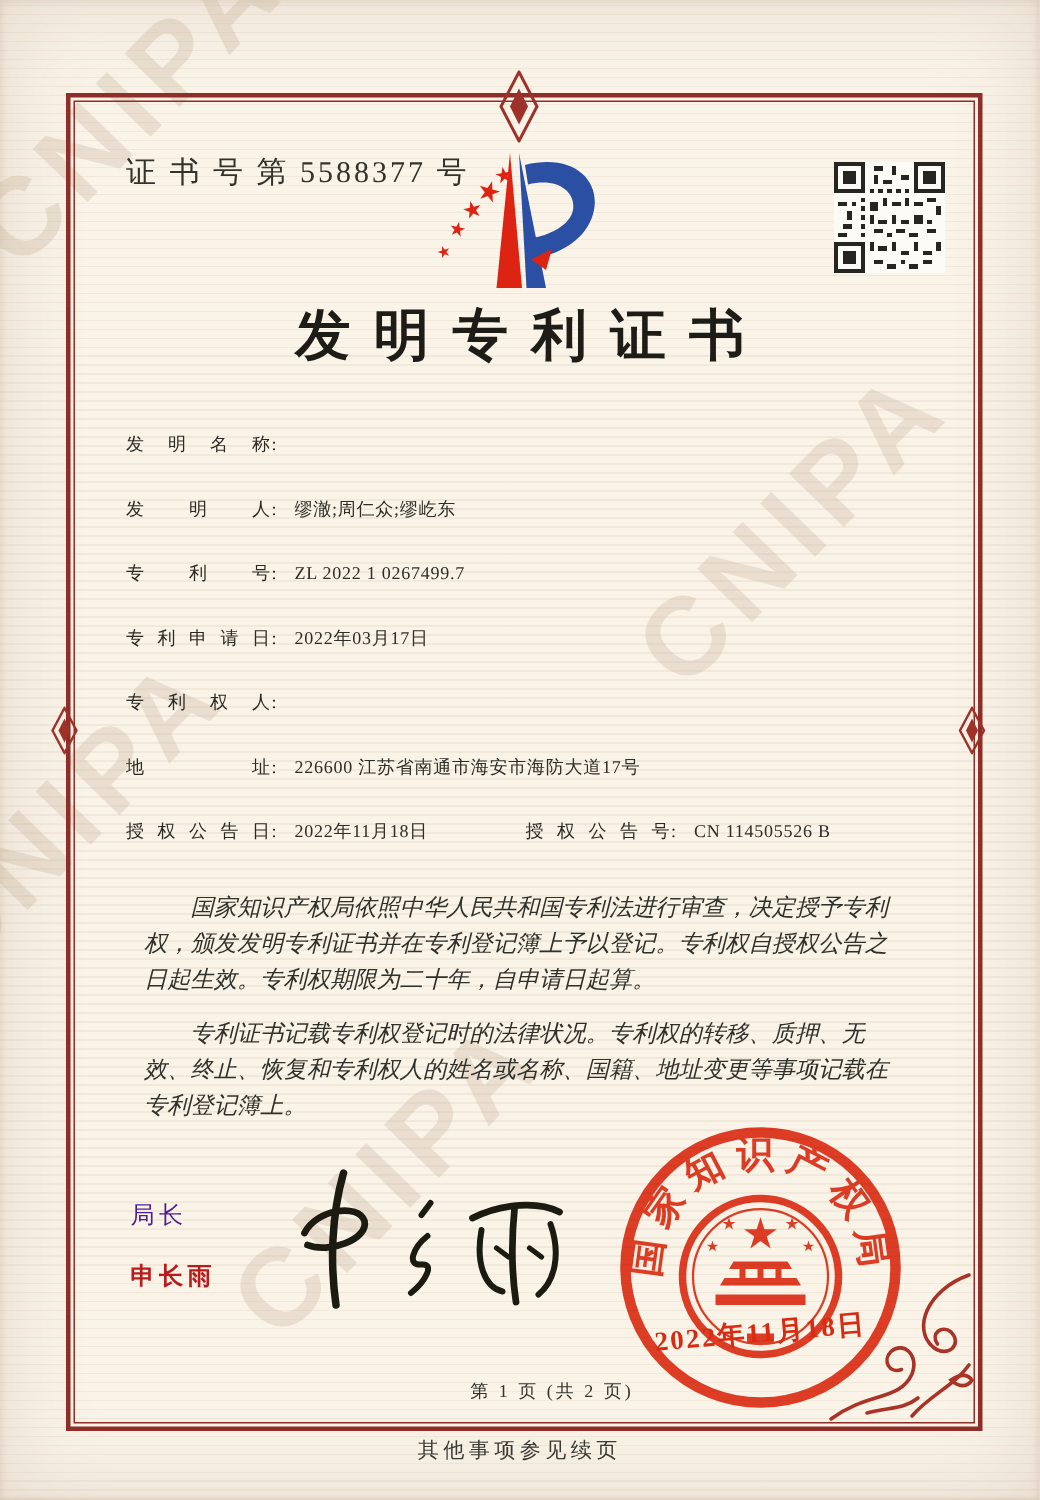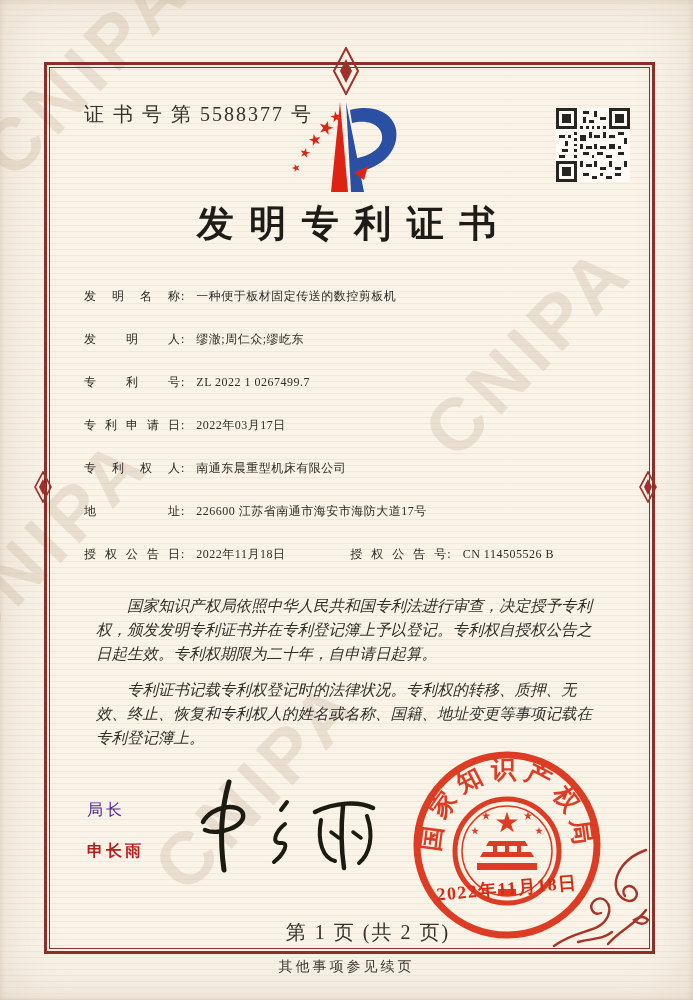--- a/index.html
+++ b/index.html
@@ -40,21 +40,21 @@
   .body-text p { margin:12px; text-indent:2em; }
   .body-text p + p { margin-top:5px; }
   .sig-title { left:87px; top:800px; font-size:16px; letter-spacing:3px; color:#4c1d95; }
   .sig-name  { left:87px; top:841px; font-size:16px; letter-spacing:3px; font-weight:600; color:#b91c1c; }
   .sig-ink { left:183px; top:770px; }
   .seal { left:404px; top:742px; opacity:0.94; mix-blend-mode:multiply; }
   .seal-date {
     left:436px; top:873px; width:220px; transform:rotate(-5deg);
     font-size:18px; font-weight:700; letter-spacing:1.5px; color:#d92a12; z-index:4;
   }
-  .pageno { left:0; right:0; top:919px; text-align:center; font-size:20px; letter-spacing:2px; color:#33322b;margin-left:43px; }
+  .pageno { left:0; right:0; top:919px; text-align:center; font-size:12px; letter-spacing:2px; color:#33322b;margin-left:43px; }
   .contnote { left:0; right:0; top:958px; text-align:center; font-size:14px; letter-spacing:3px; color:#3a3932; }
   .logo { left:284px; top:98px; }
   .qr { left:556px; top:108px; }
   .orn-top { left:331px; top:47px; z-index:4; }
   .orn-left { left:33px; top:471px; z-index:4; }
   .orn-right { left:638px; top:471px; z-index:4; }
   .flourish { left:548px; top:846px; z-index:3; }
 </style>
 </head>
 <body>
@@ -178,41 +178,39 @@
         <rect x="2" y="20" width="3" height="3"></rect>
     </g>
   </svg>
 
   <div class="abs title">发明专利证书</div>
 
   <div class="abs fields">
     <div class="frow">
       <span class="flabel">发明名称</span>
         <span class="fcolon">:</span>
-        <span class="fvalue">一种便于板材固定传送的数控剪板机</span>
     </div>
     <div class="frow">
       <span class="flabel">发明人</span>
         <span class="fcolon">:</span>
         <span class="fvalue">缪澈;周仁众;缪屹东</span>
     </div>
     <div class="frow">
       <span class="flabel">专利号</span>
         <span class="fcolon">:</span>
         <span class="fvalue">ZL 2022 1 0267499.7</span>
     </div>
     <div class="frow">
       <span class="flabel">专利申请日</span>
         <span class="fcolon">:</span>
         <span class="fvalue">2022年03月17日</span>
     </div>
     <div class="frow">
       <span class="flabel">专利权人</span>
         <span class="fcolon">:</span>
-        <span class="fvalue">南通东晨重型机床有限公司</span>
     </div>
     <div class="frow">
       <span class="flabel">地址</span>
         <span class="fcolon">:</span>
         <span class="fvalue">226600 江苏省南通市海安市海防大道17号</span>
     </div>
     <div class="frow">
       <span class="flabel">授权公告日</span>
         <span class="fcolon">:</span>
         <span class="fvalue" style="min-width:130px;">2022年11月18日</span>

